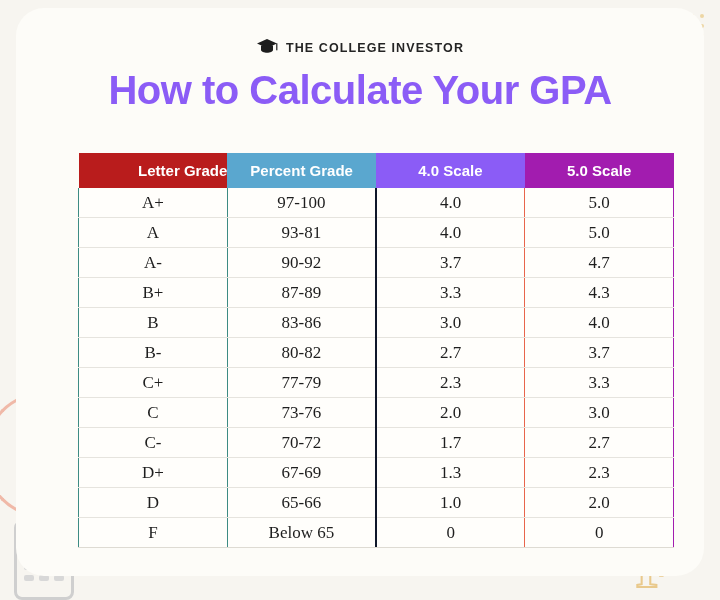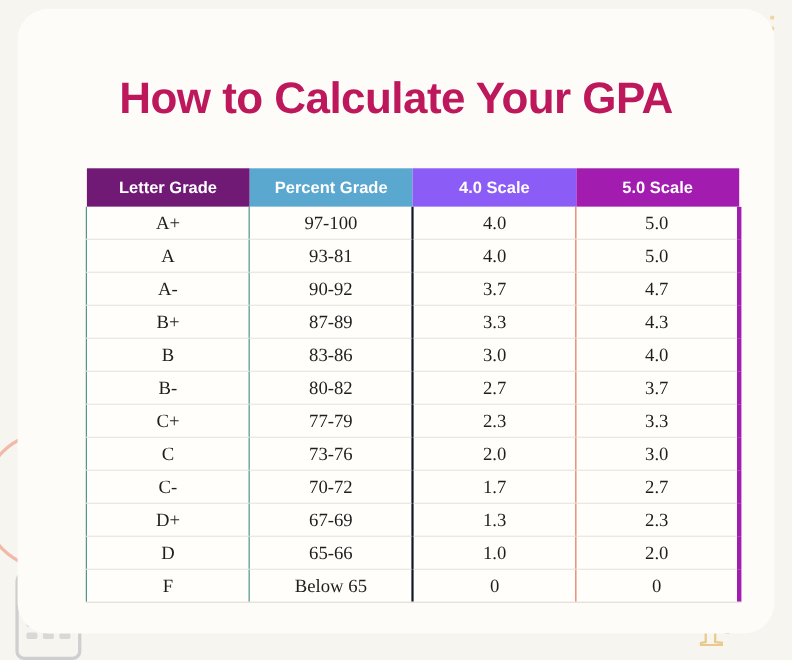--- a/index.html
+++ b/index.html
@@ -124,21 +124,21 @@
 
   
   .title {
     position: absolute;
     top: 60px;
     left: 0;
     right: 0;
     text-align: center;
     font-size: 40px;
     font-weight: bold;
-    color: #be185d;
+    color: #8b5cf6;
     letter-spacing: -0.5px;
   }
 
   
   .table-wrap {
     position: absolute;
     left: 62px;
     top: 145px;
     width: 596px;
   }
@@ -148,21 +148,21 @@
     table-layout: fixed;
   }
   thead th {
     height: 35px;
     font-size: 15px;
     font-weight: bold;
     color: #ffffff;
     text-align: center;
     padding: 0;
   }
-  th.c0 { background: #701a75; }
+  th.c0 { background: #b91c1c; text-align: right; }
   th.c1 { background: #5aa7cf; }
   th.c2 { background: #8b5cf6; }
   th.c3 { background: #a21caf; }
 
   tbody td {
     height: 29px;
     font-family: "Liberation Serif", serif;
     font-size: 17px;
     color: #1e1e1e;
     text-align: center;
@@ -170,21 +170,21 @@
     border-bottom: 1px solid #e6e4de;
     background: #fffefb;
   }
   tbody tr:last-child td {
     border-bottom: none;
   }
   
   tbody td.c0 { border-right: 1px solid #3d8b83; border-left: 1px solid #3d8b83; }
   tbody td.c1 { border-right: 2px solid #0f172a; }
   tbody td.c2 { border-right: 1px solid #e8654c; }
-  tbody td.c3 { border-right: 4px solid #a21caf; }
+  tbody td.c3 { border-right: 1px solid #a21caf; }
   .table-bottom {
     height: 1px;
     background: #dedbd3;
   }
 </style>
 </head>
 <body>
 
 <div class="deco deco-plus" style="left:36px; top:18px;">+</div>
 <div class="deco deco-plus" style="left:652px; top:556px;">+</div>
@@ -247,20 +247,30 @@
         <i></i>
         <i></i>
         <i></i>
         <i></i>
       </div>
   </div>
 </div>
 
 <div class="card">
 
+  <div class="brand">
+    <span class="cap-icon">
+      <svg width="22" height="16" viewBox="0 0 22 16" fill="none">
+        <polygon points="11,1 21,5.5 11,10 1,5.5" fill="#1d1d1d"></polygon>
+        <path d="M5 7.5 V12 C5 13.6 8 14.8 11 14.8 C14 14.8 17 13.6 17 12 V7.5" fill="#1d1d1d"></path>
+        <rect x="20.2" y="5.3" width="1.2" height="7" fill="#1d1d1d"></rect>
+      </svg>
+    </span>
+    <span class="brand-text">THE COLLEGE INVESTOR</span>
+  </div>
 
   <div class="title">How to Calculate Your GPA</div>
 
   <div class="table-wrap">
     <table>
       <thead>
         <tr>
           <th class="c0">Letter Grade</th>
           <th class="c1">Percent Grade</th>
           <th class="c2">4.0 Scale</th>

